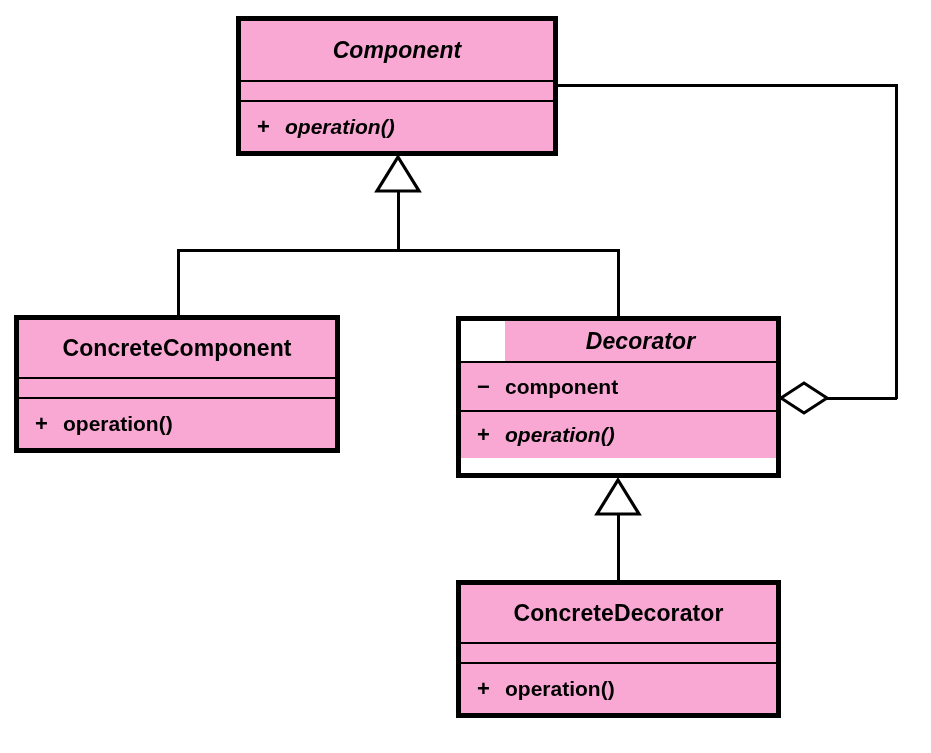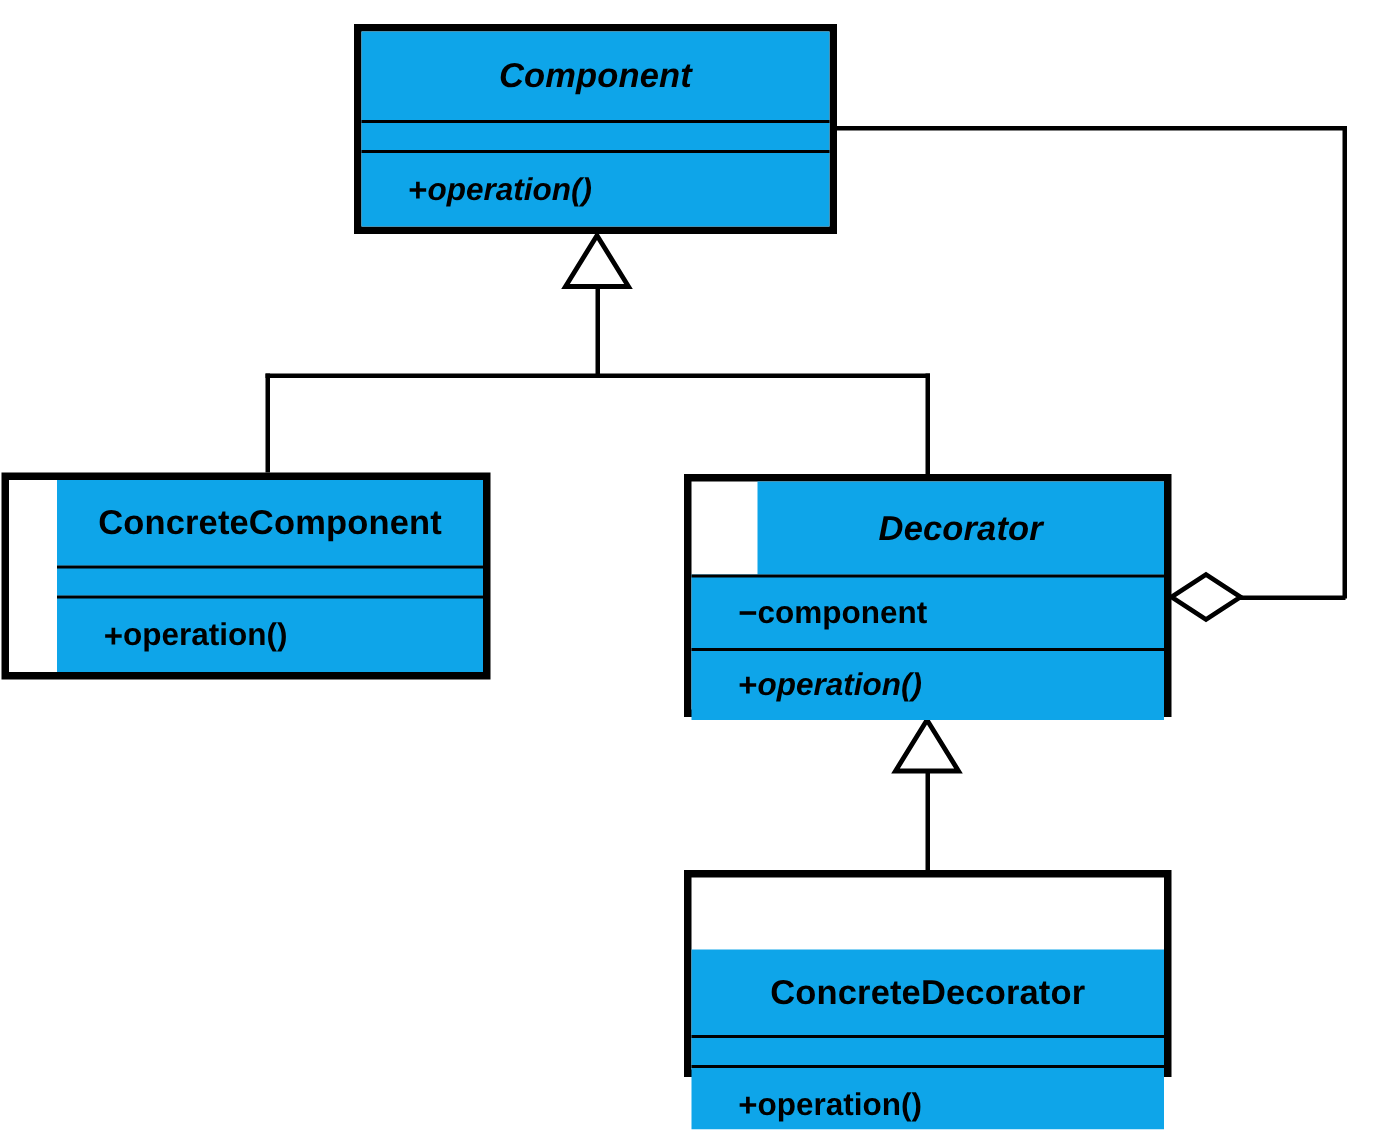--- a/index.html
+++ b/index.html
@@ -21,25 +21,24 @@
   
   .uml-class {
     position: absolute;
     box-sizing: border-box;
     background: #ffffff;
     border: 5px solid #000000;
     z-index: 3;
   }
   .uml-compartment {
     box-sizing: border-box;
-    background: #0ea5e9;
+    background: #f9a8d4;
     display: flex;
     align-items: center;
     overflow: hidden;
-    text-align: right;
   }
   .uml-compartment.divider-top {
     border-top: 2px solid #000000;
   }
   .compartment-name {
     justify-content: center;
     font-size: 23px;
     font-weight: bold;
     color: #000000;
     letter-spacing: 0.1px;
@@ -126,49 +125,49 @@
     <div class="uml-compartment compartment-name abstract" style="height:59px;">Component</div>
     <div class="uml-compartment compartment-empty divider-top"></div>
     <div class="uml-compartment compartment-members divider-top" style="height:51px;">
       <div class="uml-member">
         <span class="member-visibility">+</span>
         <span class="member-name abstract">operation()</span>
       </div>
     </div>
   </div>
 
-  <div class="uml-class" style="left:1px; top:315px; width:326px; height:138px;padding-left:32px;">
+  <div class="uml-class" style="left:14px; top:315px; width:326px; height:138px;">
     <div class="uml-compartment compartment-name" style="height:57px;">ConcreteComponent</div>
     <div class="uml-compartment compartment-empty divider-top"></div>
     <div class="uml-compartment compartment-members divider-top" style="height:51px;">
       <div class="uml-member">
         <span class="member-visibility">+</span>
         <span class="member-name">operation()</span>
       </div>
     </div>
   </div>
 
   <div class="uml-class" style="left:456px; top:316px; width:325px; height:162px;">
-    <div class="uml-compartment compartment-name abstract" style="height:62px;margin-left:44px;">Decorator</div>
+    <div class="uml-compartment compartment-name abstract" style="height:40px;margin-left:44px;">Decorator</div>
     <div class="uml-compartment compartment-members divider-top" style="height:49px;">
       <div class="uml-member">
         <span class="member-visibility">−</span>
         <span class="member-name">component</span>
       </div>
     </div>
     <div class="uml-compartment compartment-members divider-top" style="height:48px;">
       <div class="uml-member">
         <span class="member-visibility">+</span>
         <span class="member-name abstract">operation()</span>
       </div>
     </div>
   </div>
 
   <div class="uml-class" style="left:456px; top:580px; width:325px; height:138px;">
-    <div class="uml-compartment compartment-name" style="height:57px;margin-top:48px;">ConcreteDecorator</div>
+    <div class="uml-compartment compartment-name" style="height:57px;">ConcreteDecorator</div>
     <div class="uml-compartment compartment-empty divider-top"></div>
     <div class="uml-compartment compartment-members divider-top" style="height:51px;">
       <div class="uml-member">
         <span class="member-visibility">+</span>
         <span class="member-name">operation()</span>
       </div>
     </div>
   </div>
 
 </div>

